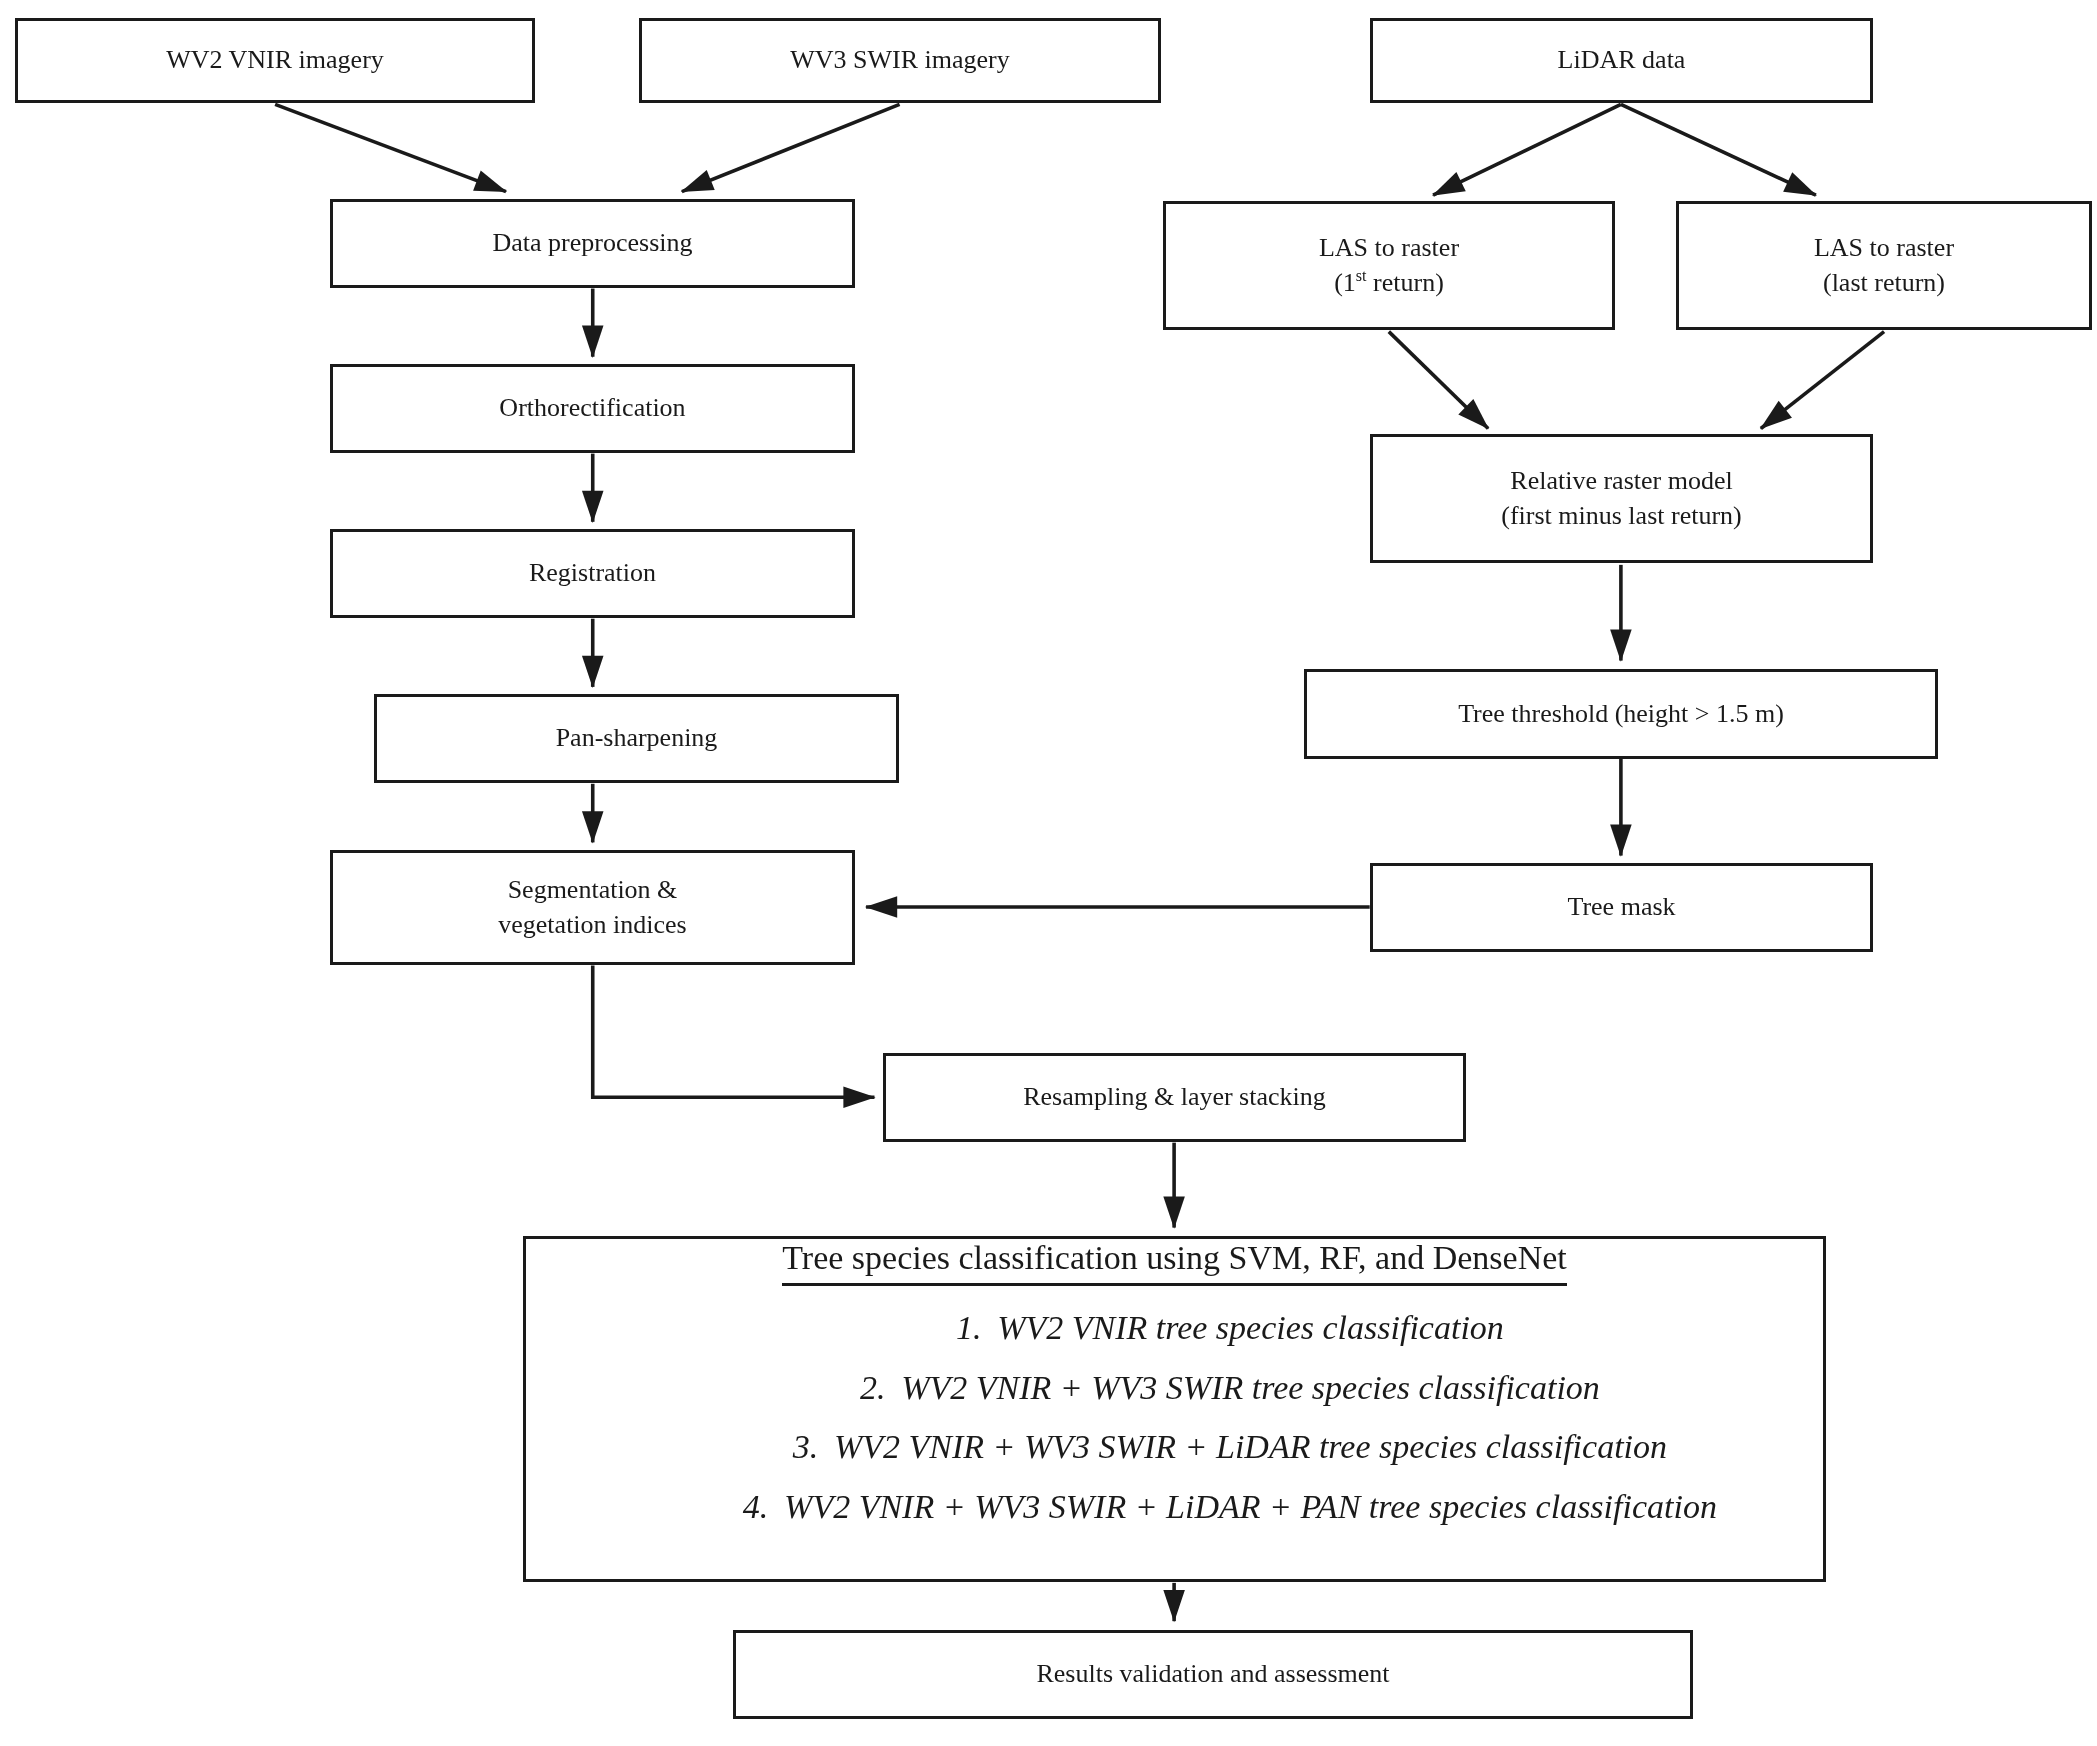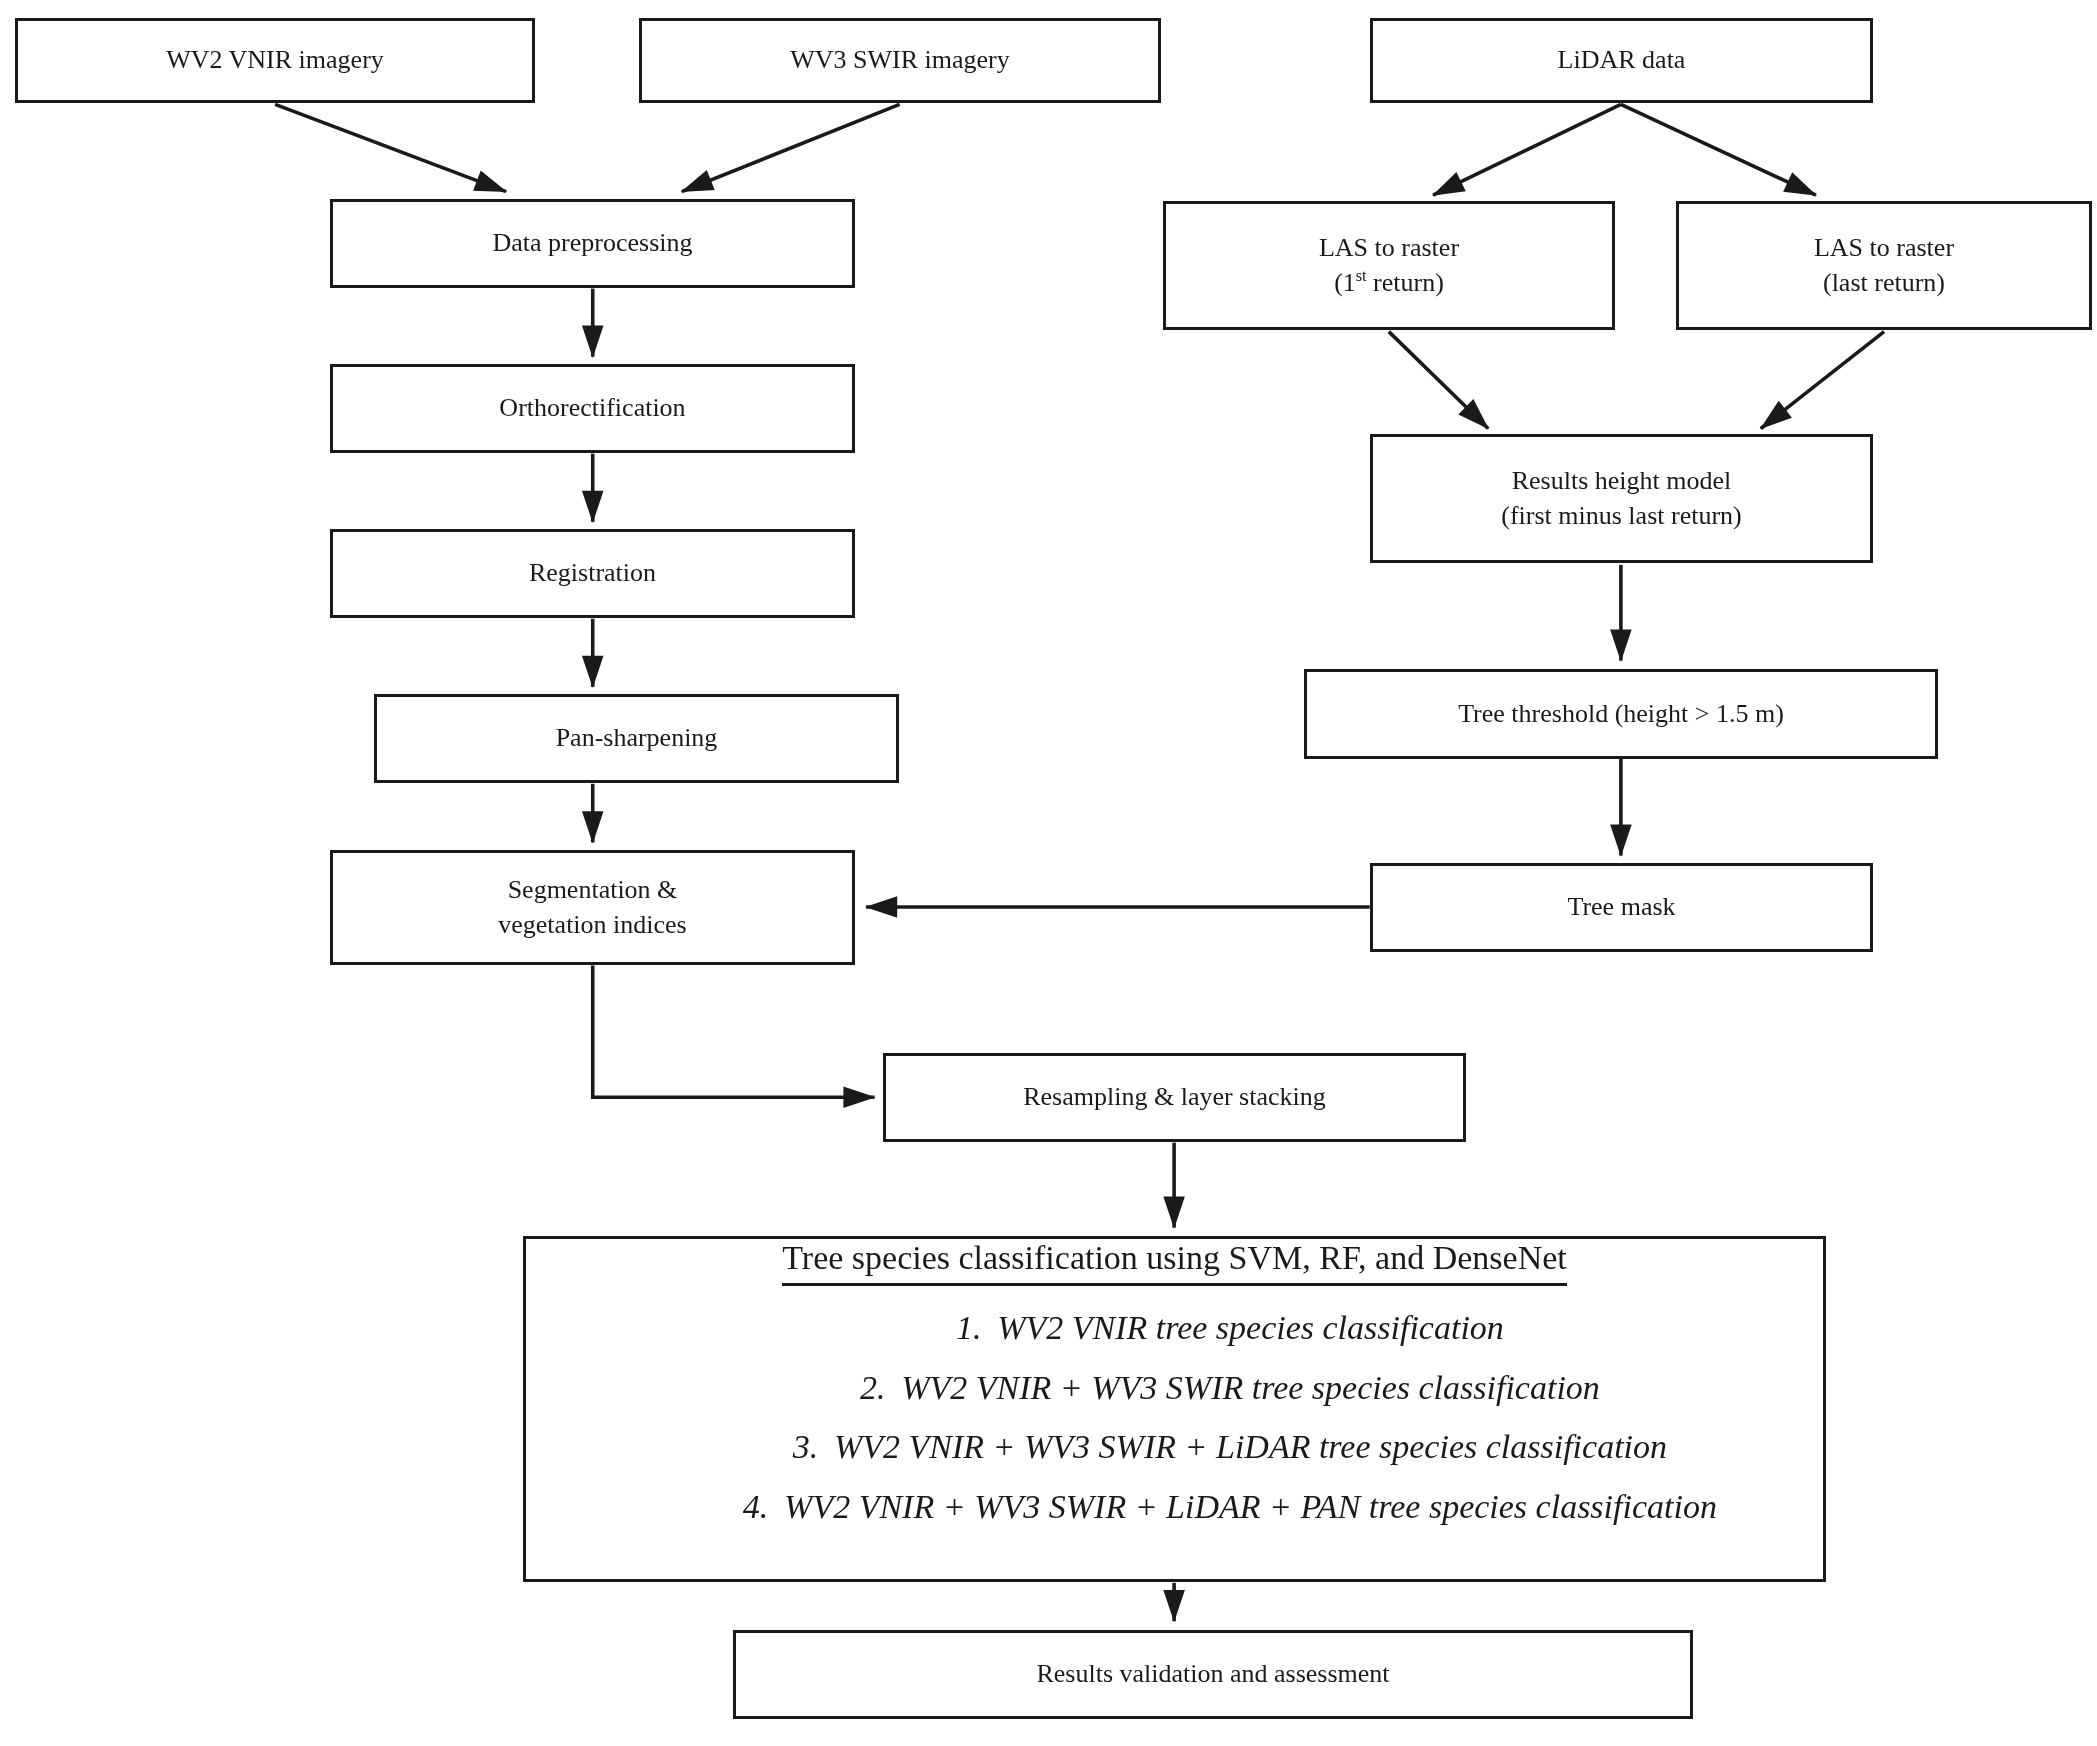--- a/index.html
+++ b/index.html
@@ -147,21 +147,21 @@
 
   <div class="node" style="left:1676px; top:201px; width:416px; height:129px;">
     <span>
       <span>LAS to raster</span><br>
       <span>(last return)</span>
     </span>
   </div>
 
   <div class="node" style="left:1370px; top:434px; width:503px; height:129px;">
     <span>
-      <span>Results height model</span><br>
+      <span>Relative raster model</span><br>
       <span>(first minus last return)</span>
     </span>
   </div>
 
   <div class="node" style="left:1304px; top:669px; width:634px; height:90px;">
     <span>Tree threshold (height &gt; 1.5 m)</span>
   </div>
 
   <div class="node" style="left:1370px; top:863px; width:503px; height:89px;">
     <span>Tree mask</span>

